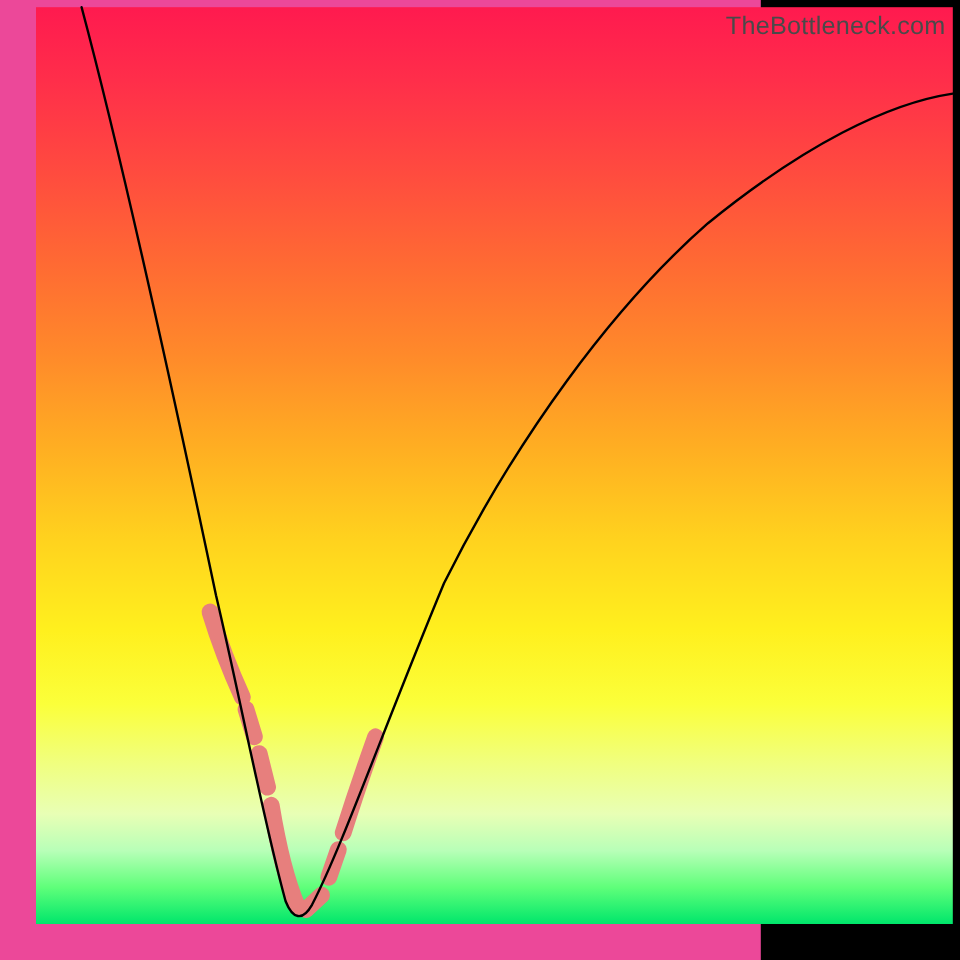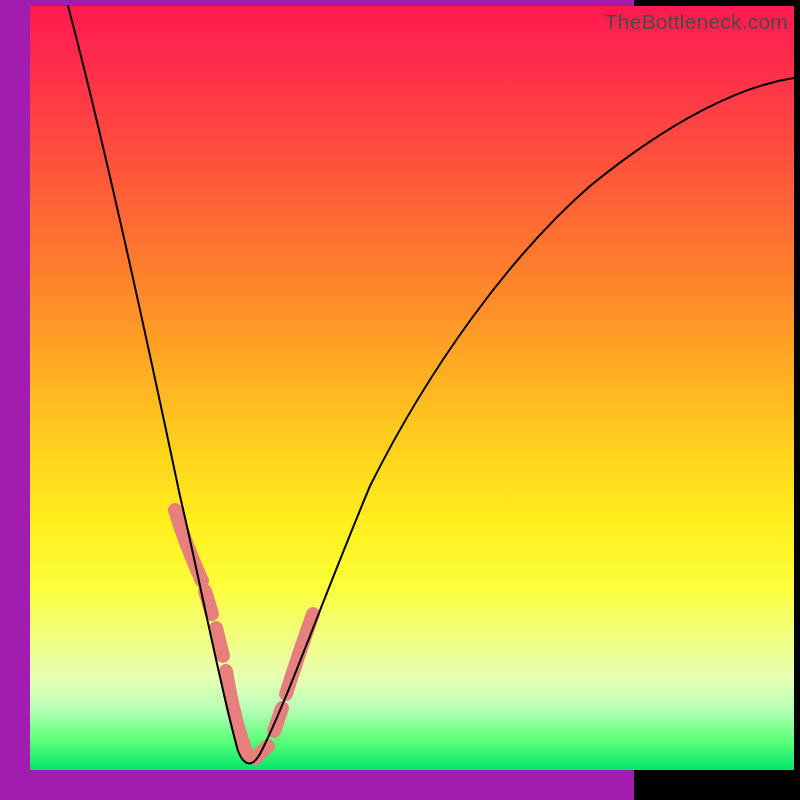--- a/index.html
+++ b/index.html
@@ -8,21 +8,21 @@
     width: 800px;
     height: 800px;
     overflow: hidden;
     background: #000;
     font-family: Arial, Helvetica, sans-serif;
   }
   .frame {
     position: relative;
     width: 634px;
     height: 800px;
-    background: #a21caf;
+    background: #ec4899;
   }
   .plot-area {
     position: absolute;
     left: 30px;
     top: 6px;
     width: 764px;
     height: 764px;
     background: linear-gradient(to bottom,
       #ff1a4f 0%,
       #ff2e4a 8%,

